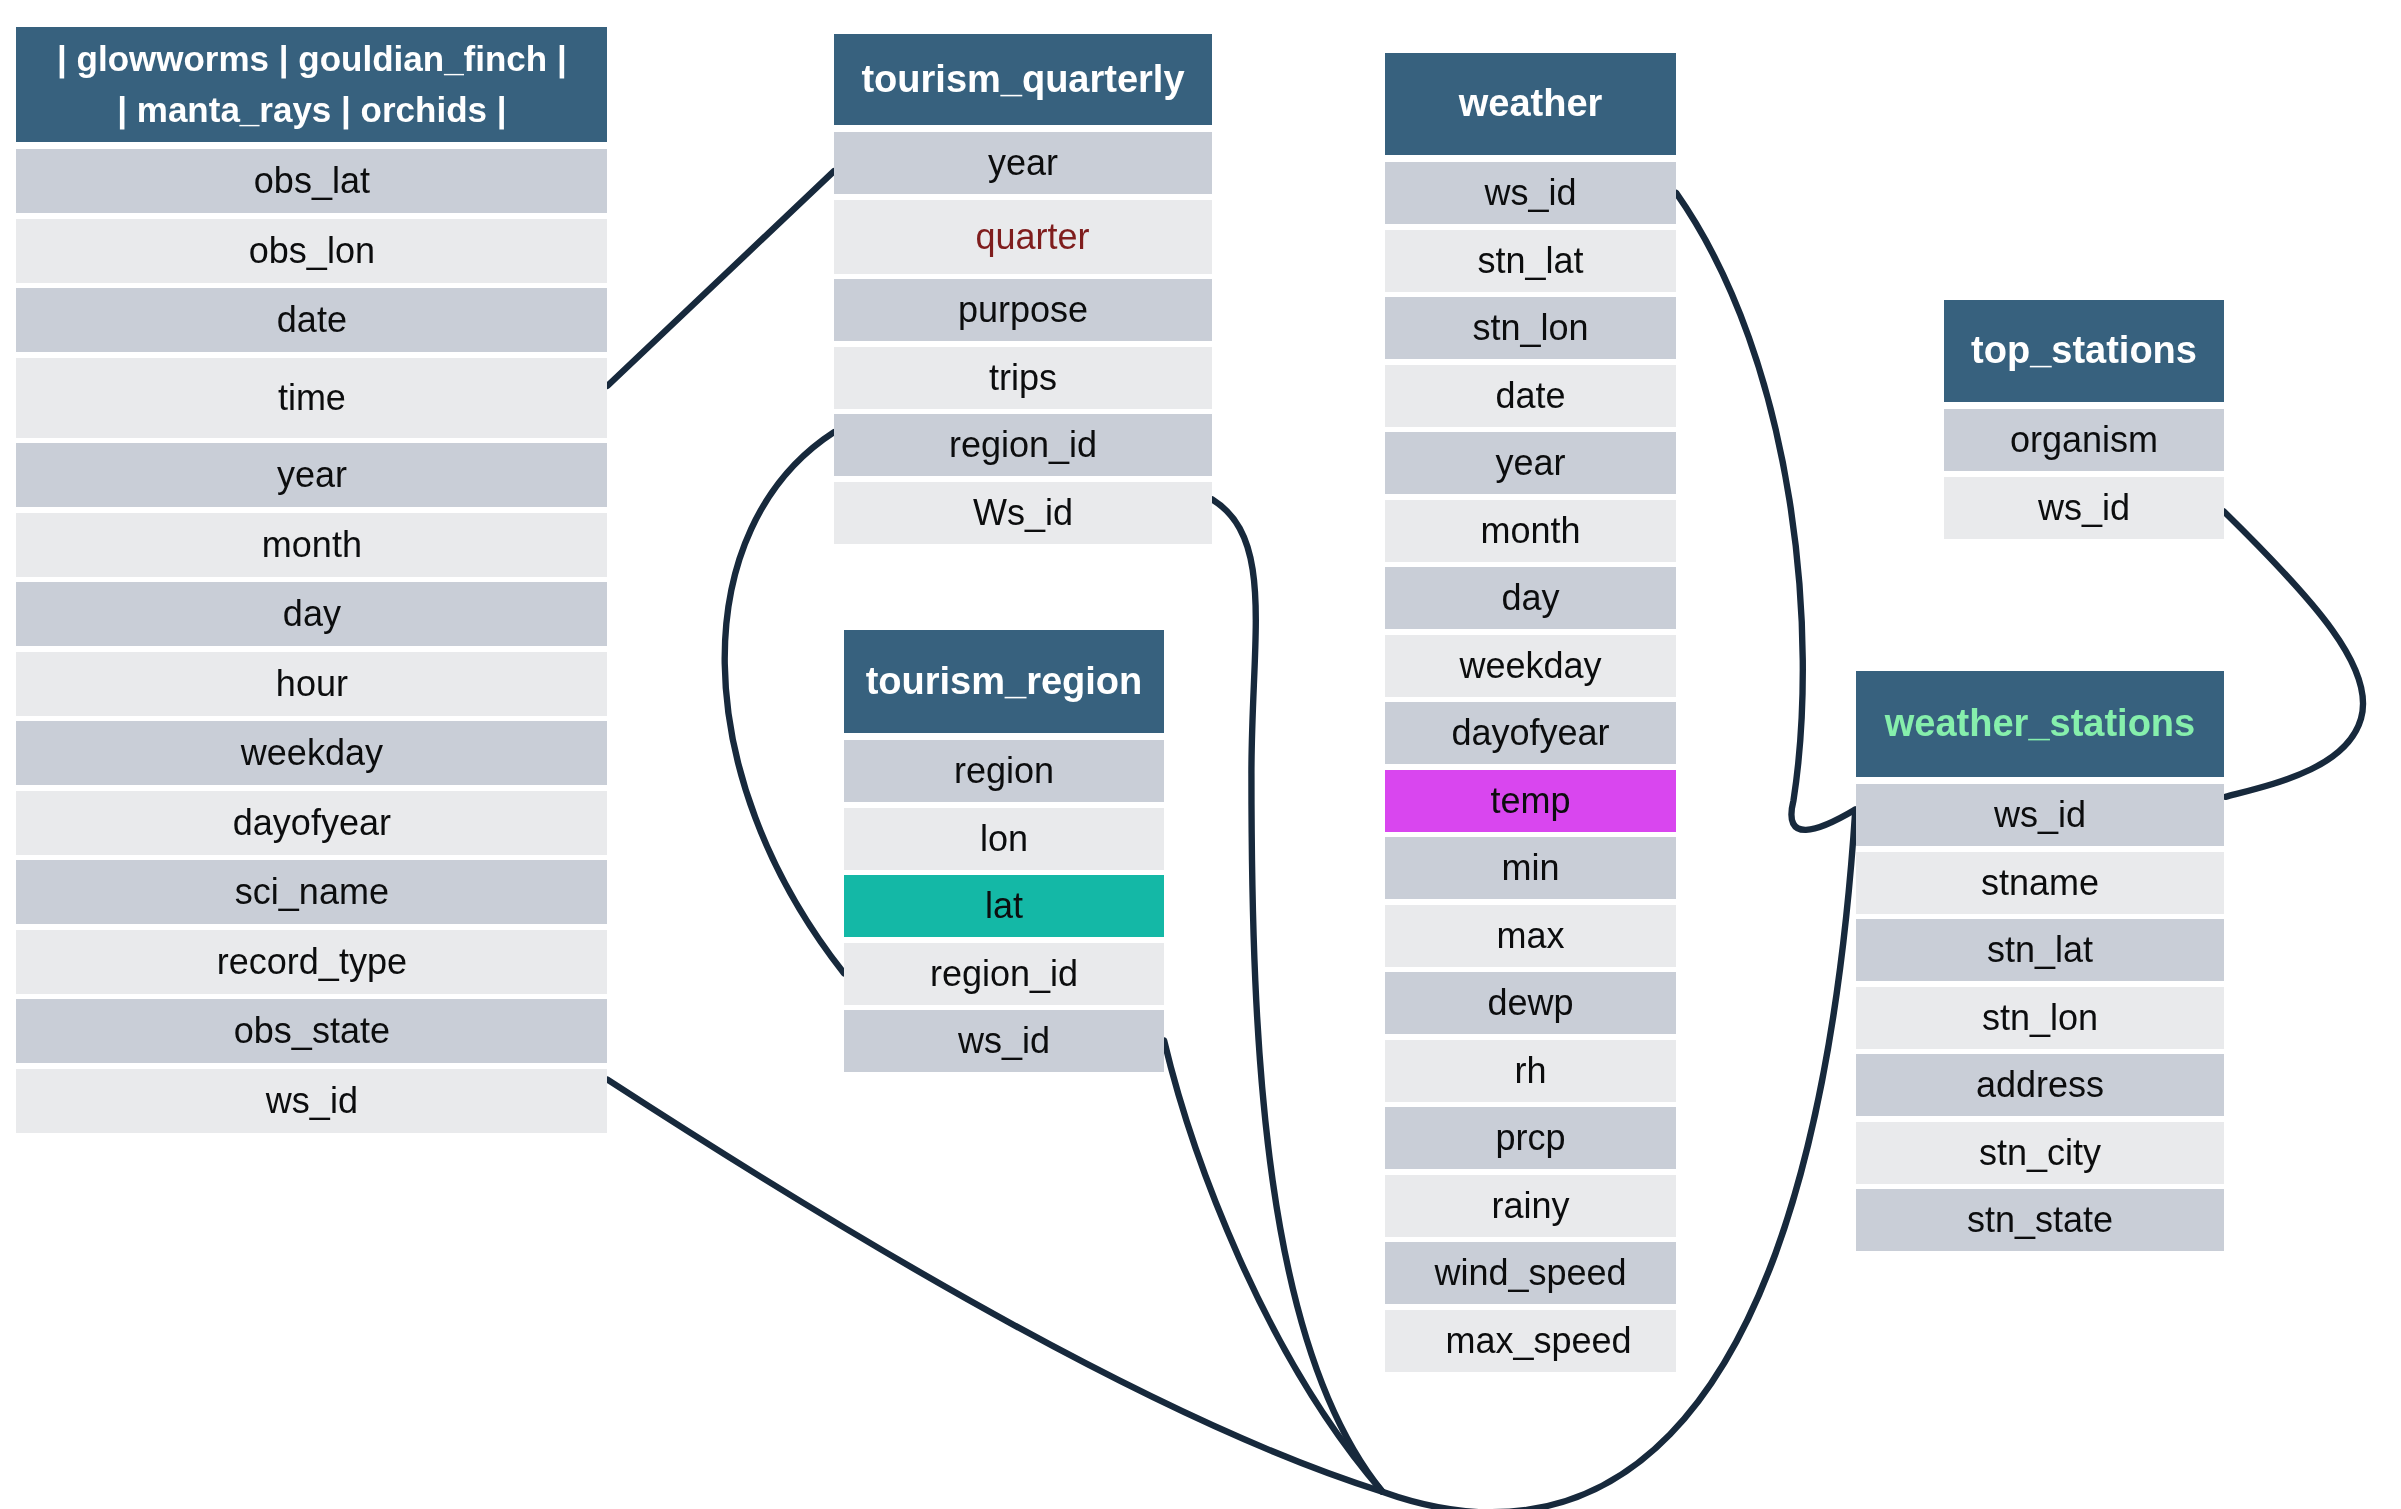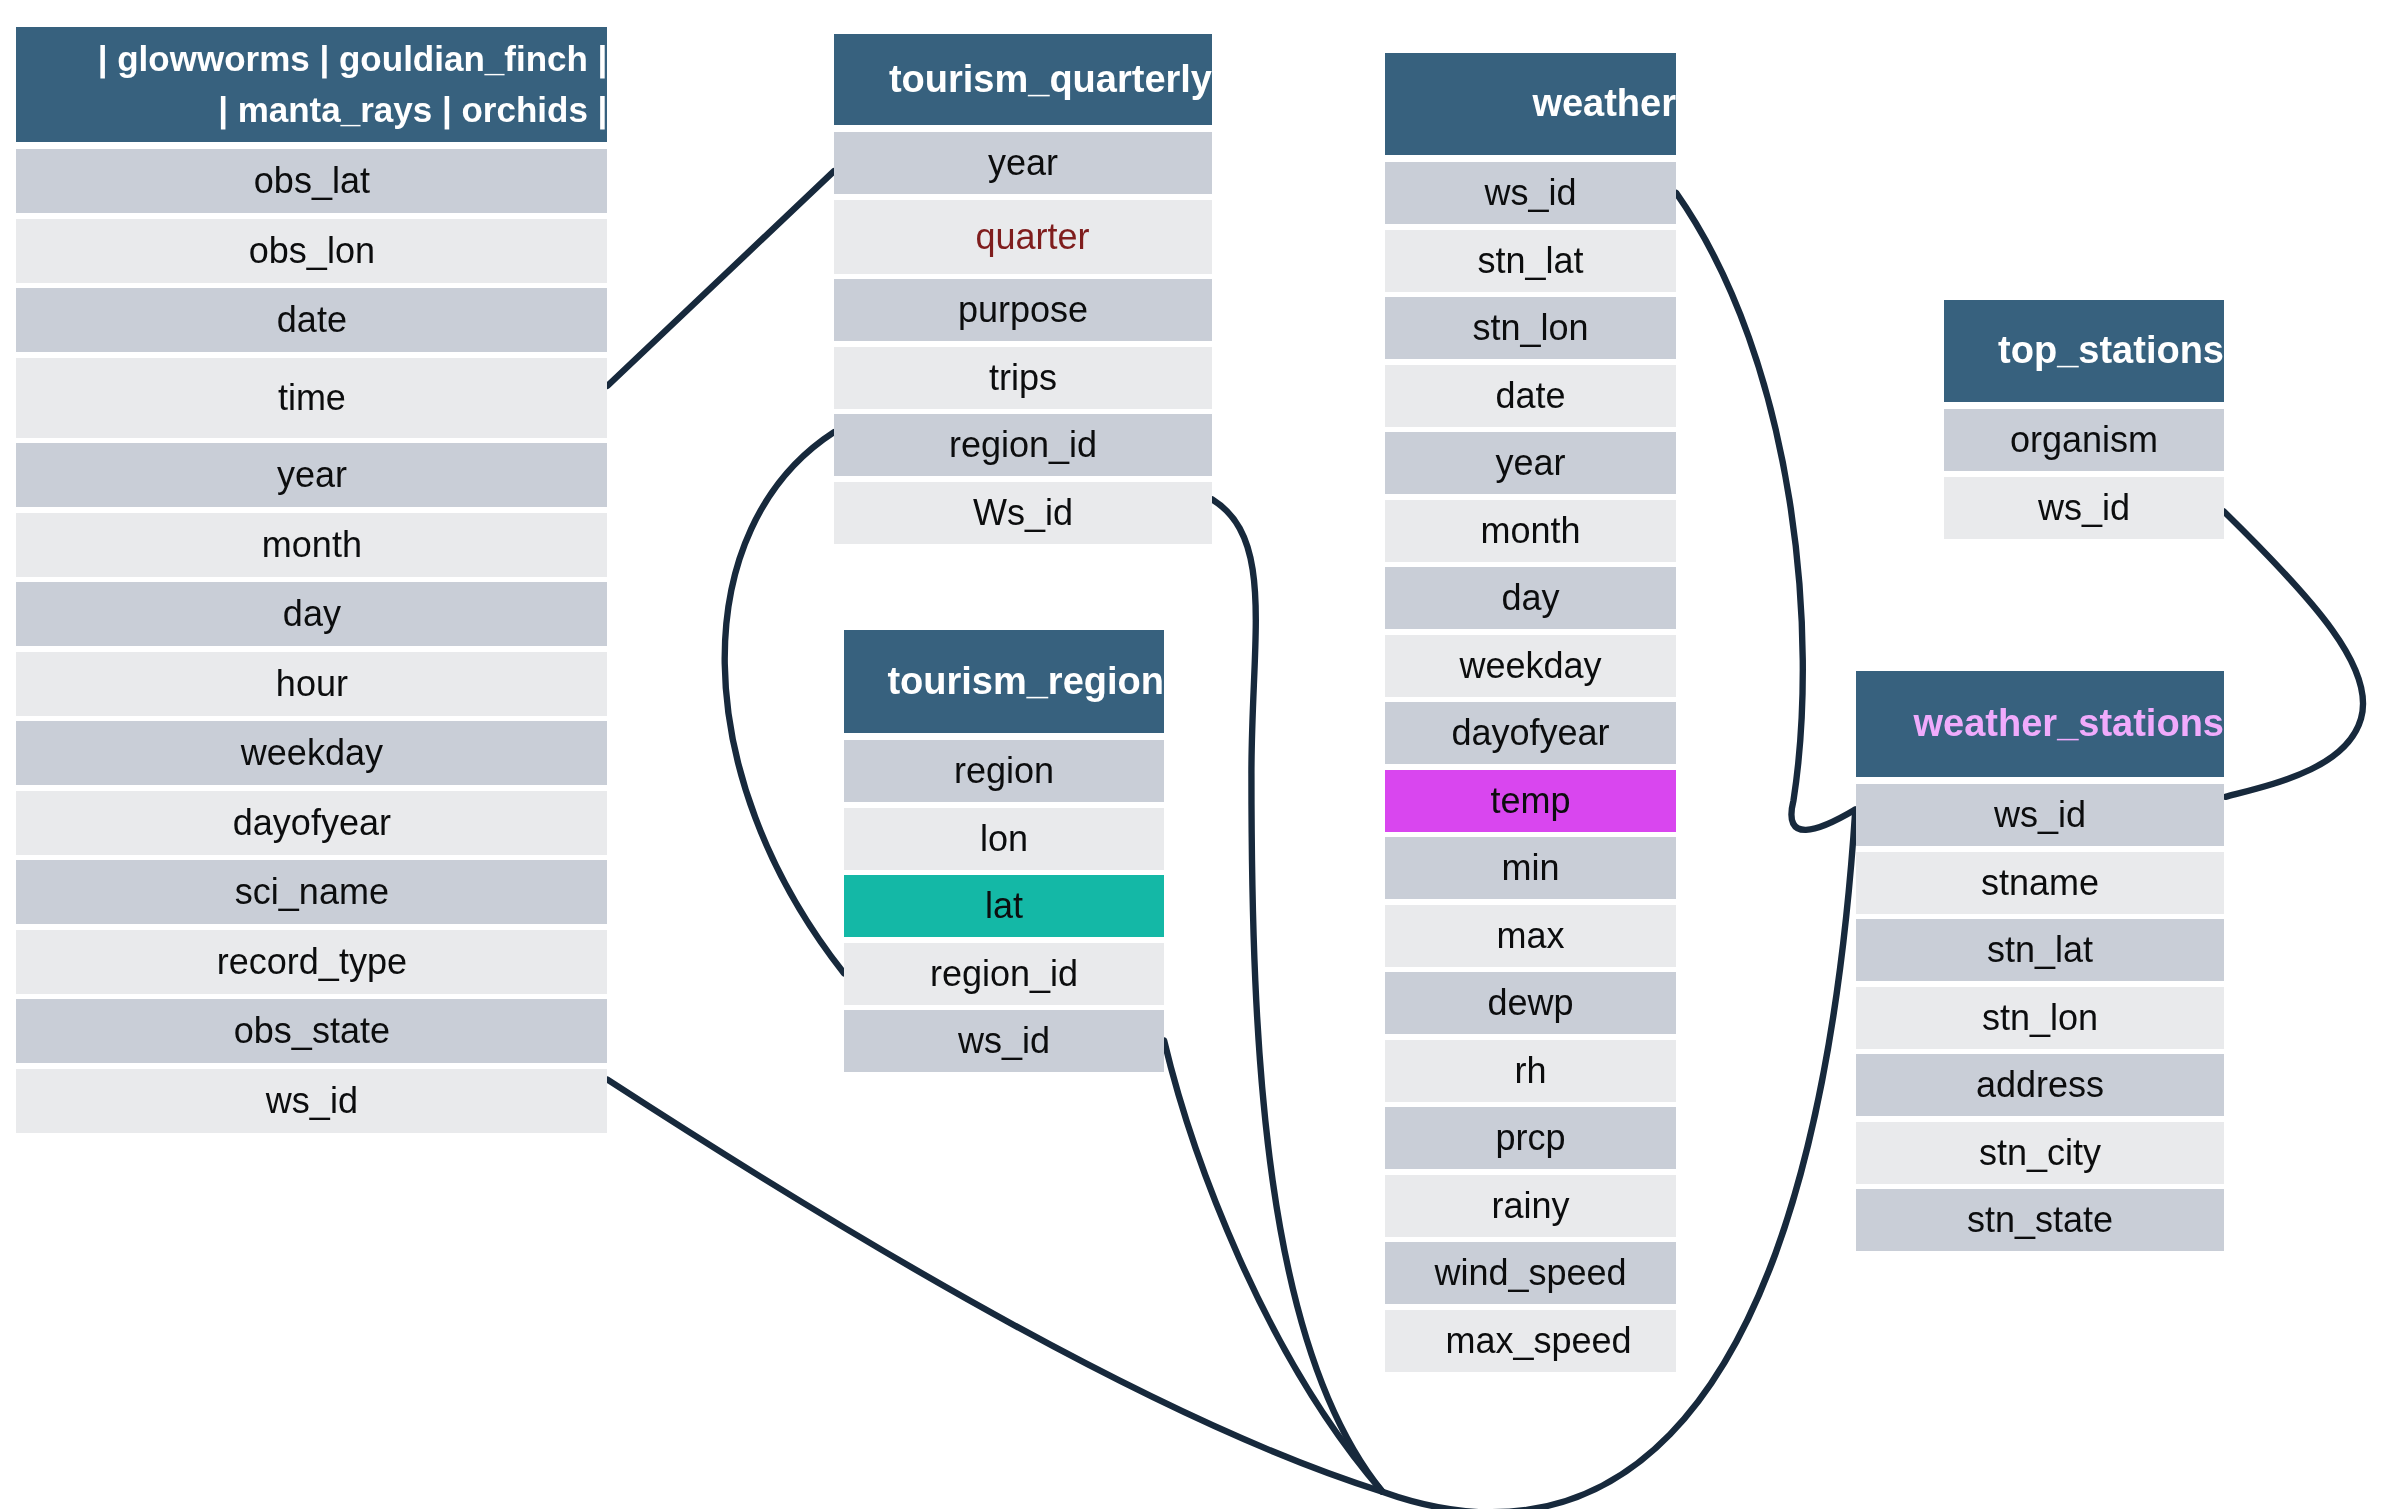--- a/index.html
+++ b/index.html
@@ -13,21 +13,21 @@
   .connector-layer{
     position:absolute;left:0;top:0;width:2401px;height:1510px;
   }
   .connector-layer path{
     fill:none;
     stroke-width:7px;
     stroke-linecap:round;
   }
   .db-table{position:absolute;}
   .db-table .thead{
-    display:flex;flex-direction:column;justify-content:center;align-items:flex-end;
+    display:flex;flex-direction:column;justify-content:center;align-items:center;
     color:#ffffff;font-weight:bold;text-align:center;
     margin-bottom:7.3px;
   }
   .thead .title-line{
     font-size:38px;line-height:1.3;white-space:nowrap;
   }
   .db-table.two-line .thead .title-line{font-size:35px;line-height:1.45;}
   .trow{
     display:flex;align-items:center;justify-content:center;
     font-size:36px;color:#0c0d0e;white-space:nowrap;
@@ -113,21 +113,21 @@
         <div class="trow" style="height: 62px; margin-bottom: 5.5px; background: rgb(233, 234, 236); color: rgb(12, 13, 14); padding-left: 16px;">max_speed</div>
       </div>
       <div class="db-table" style="left: 1944px; top: 300px; width: 280px;">
         <div class="thead" style="height: 102px; background: rgb(55, 97, 126); color: rgb(255, 255, 255); margin-bottom: 7.3px;">
           <div class="title-line">top_stations</div>
         </div>
         <div class="trow" style="height: 62px; margin-bottom: 5.5px; background: rgb(201, 206, 215); color: rgb(12, 13, 14);">organism</div>
         <div class="trow" style="height: 62px; margin-bottom: 5.5px; background: rgb(233, 234, 236); color: rgb(12, 13, 14);">ws_id</div>
       </div>
       <div class="db-table" style="left: 1856px; top: 671px; width: 368px;">
-        <div class="thead" style="height: 106px; background: rgb(55, 97, 126); color: #f0abfc; margin-bottom: 7.3px;">
+        <div class="thead" style="height: 106px; background: rgb(55, 97, 126); color: #86efac; margin-bottom: 7.3px;">
           <div class="title-line">weather_stations</div>
         </div>
         <div class="trow" style="height: 62px; margin-bottom: 5.5px; background: rgb(201, 206, 215); color: rgb(12, 13, 14);">ws_id</div>
         <div class="trow" style="height: 62px; margin-bottom: 5.5px; background: rgb(233, 234, 236); color: rgb(12, 13, 14);">stname</div>
         <div class="trow" style="height: 62px; margin-bottom: 5.5px; background: rgb(201, 206, 215); color: rgb(12, 13, 14);">stn_lat</div>
         <div class="trow" style="height: 62px; margin-bottom: 5.5px; background: rgb(233, 234, 236); color: rgb(12, 13, 14);">stn_lon</div>
         <div class="trow" style="height: 62px; margin-bottom: 5.5px; background: rgb(201, 206, 215); color: rgb(12, 13, 14);">address</div>
         <div class="trow" style="height: 62px; margin-bottom: 5.5px; background: rgb(233, 234, 236); color: rgb(12, 13, 14);">stn_city</div>
         <div class="trow" style="height: 62px; margin-bottom: 5.5px; background: rgb(201, 206, 215); color: rgb(12, 13, 14);">stn_state</div>
       </div>

